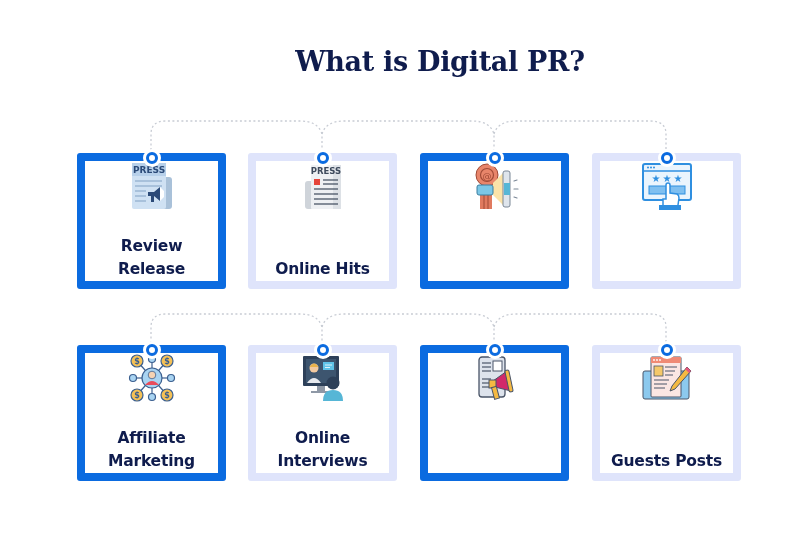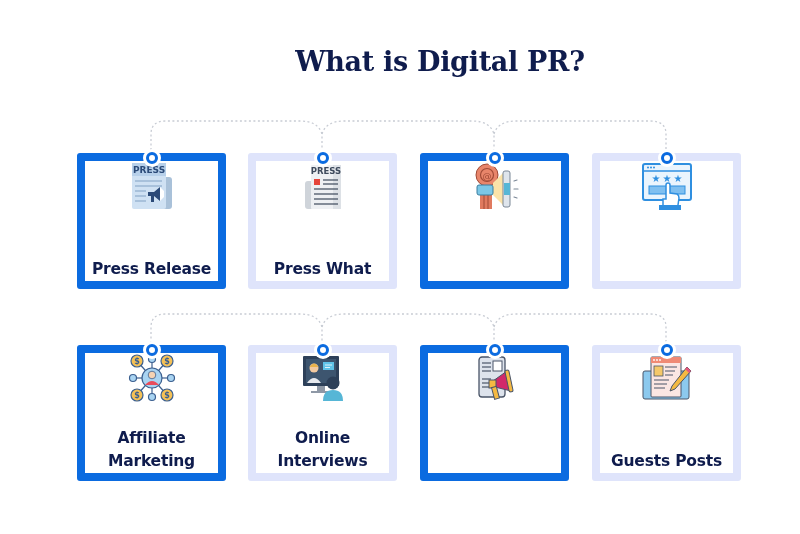--- a/index.html
+++ b/index.html
@@ -66,21 +66,21 @@
       <line x1="11" y1="20" x2="38" y2="20"></line>
         <line x1="11" y1="25" x2="38" y2="25"></line>
       <line x1="11" y1="30" x2="22" y2="30"></line>
         <line x1="11" y1="35" x2="22" y2="35"></line>
       <line x1="11" y1="40" x2="22" y2="40"></line>
     </g>
     <path d="M24 31 L30 31 L36 26 L36 40 L30 35 L24 35 Z" fill="#2b4a78"></path>
     <rect x="27" y="35" width="3" height="6" fill="#2b4a78"></rect>
     <path d="M36 26 L40 30 L40 36 L36 40 Z" fill="#ffffff"></path>
   </svg>
-  <div class="label">Press Release</div>
+  <div class="label">Review Release</div>
 </div>
 
 <div class="card light" style="left:248px; top:153px;">
   <div class="dot">
       <span></span>
     </div>
   <svg class="icon" viewBox="0 0 56 50">
     <rect x="10" y="20" width="12" height="28" rx="3" fill="#cfd4da"></rect>
     <rect x="16" y="4" width="30" height="44" rx="1" fill="#eef0f3"></rect>
     <rect x="38" y="4" width="8" height="44" fill="#dde1e6"></rect>
@@ -88,21 +88,21 @@
     <rect x="19" y="18" width="6" height="6" fill="#e5453a"></rect>
     <g stroke="#3e4a5c" stroke-width="1.2">
       <line x1="28" y1="19" x2="43" y2="19"></line>
         <line x1="28" y1="23" x2="43" y2="23"></line>
       <line x1="19" y1="28" x2="43" y2="28"></line>
         <line x1="19" y1="33" x2="43" y2="33"></line>
       <line x1="19" y1="38" x2="43" y2="38"></line>
         <line x1="19" y1="43" x2="43" y2="43"></line>
     </g>
   </svg>
-  <div class="label">Press What</div>
+  <div class="label">Online Hits</div>
 </div>
 
 <div class="card dark two-line" style="left:420px; top:153px;">
   <div class="dot">
       <span></span>
     </div>
   <svg class="icon" viewBox="0 0 56 50">
     <rect x="13" y="32" width="12" height="16" fill="#e07a5f"></rect>
     <g stroke="#a04a36" stroke-width="1">
         <line x1="17" y1="33" x2="17" y2="48"></line>

